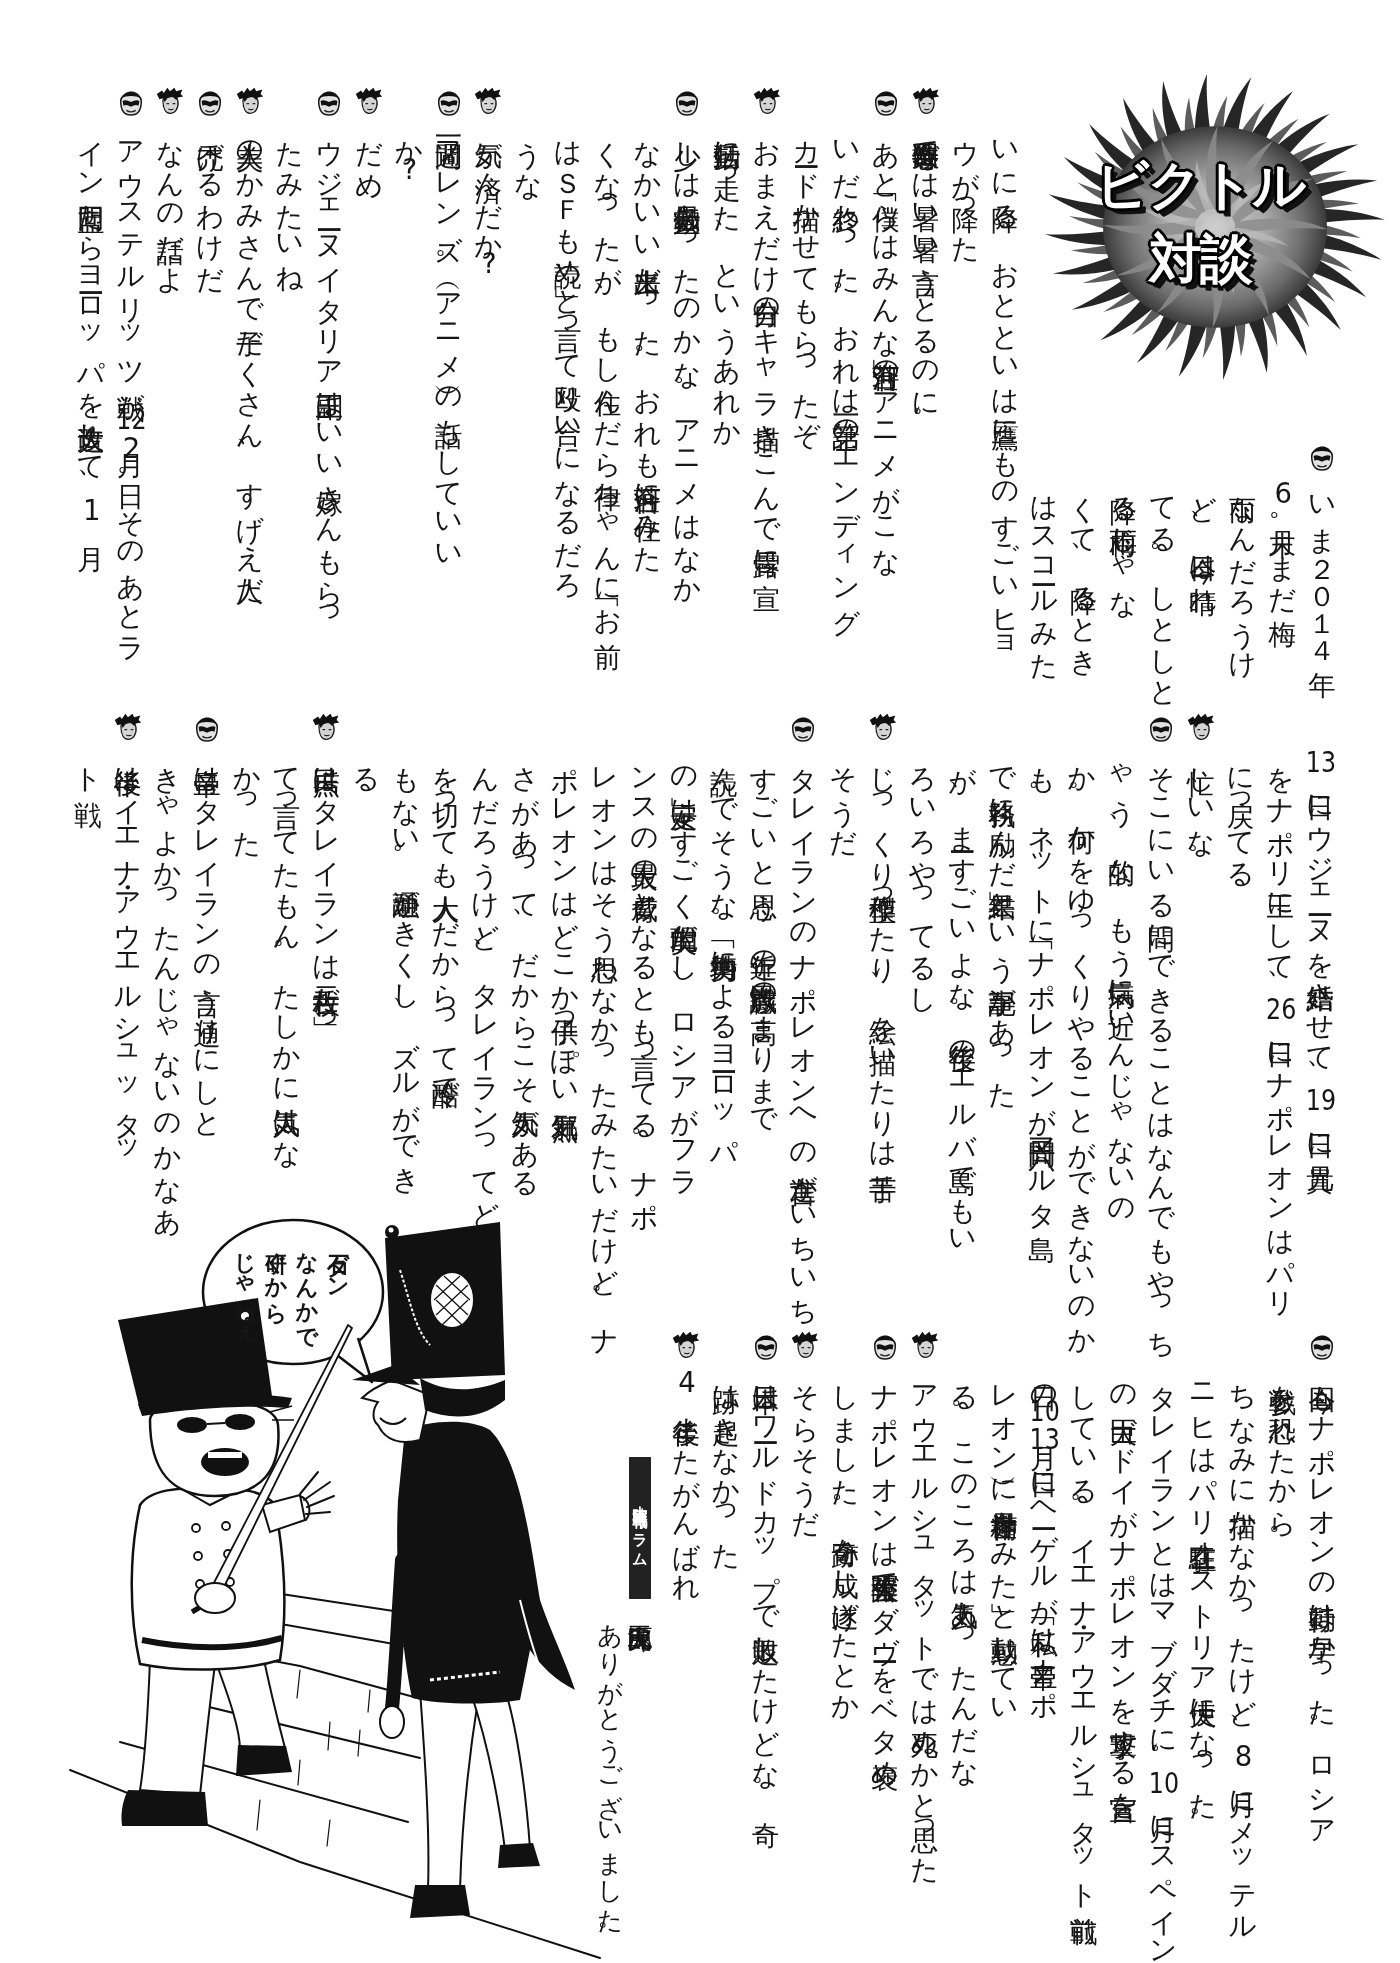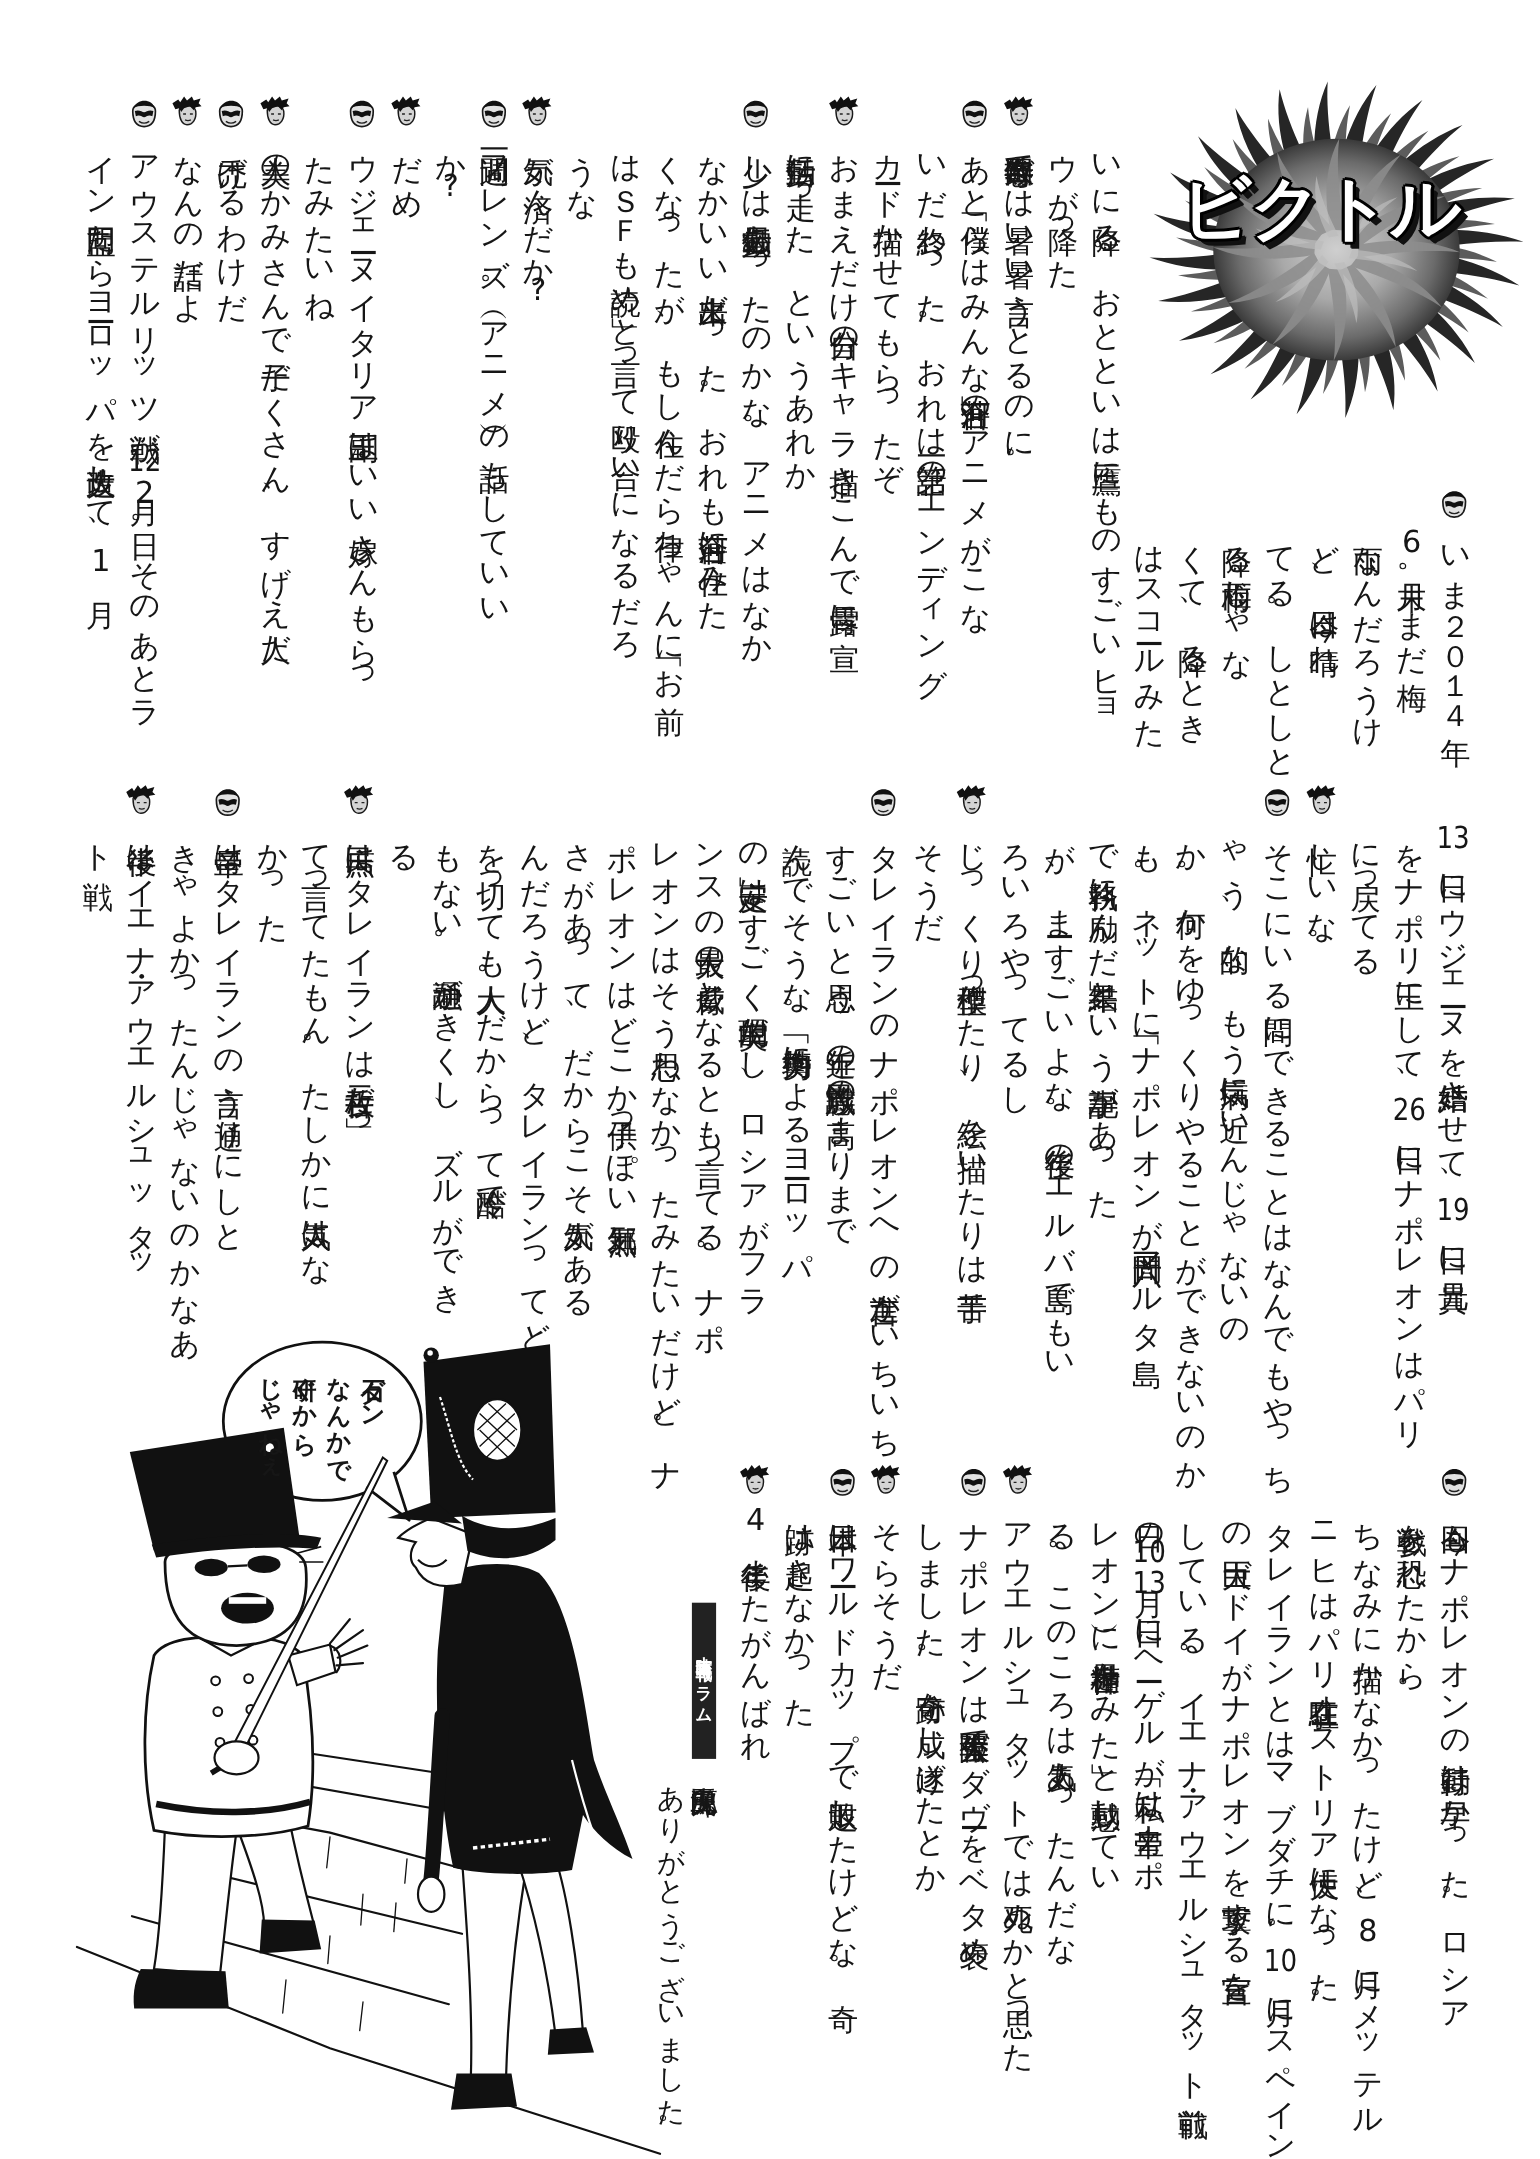--- a/index.html
+++ b/index.html
@@ -17,21 +17,21 @@
   }
   .col { position: relative; padding-top: 37px; white-space: nowrap; }
   .ic { position: absolute; top: 0; left: 50%; margin-left: -15px; width: 30px; height: 32px; }
   .ic svg { display: block; width: 30px; height: 32px; }
   .tcy { text-combine-upright: all; }
 
   .swirl { position: absolute; left: 1040px; top: 70px; }
   .title-line {
     position: absolute; left: 1050px; width: 300px; text-align: center;
     font-family: "DejaVu Sans", sans-serif; font-weight: bold;
-    font-size: 64px; line-height: 1; color: #ffffff; letter-spacing: -2px;
+    font-size: 53px; line-height: 1; color: #ffffff; letter-spacing: -2px;
     text-shadow:
       -2px -2px 0 #000, 2px -2px 0 #000, -2px 2px 0 #000, 2px 2px 0 #000,
       0 -3px 0 #000, 0 3px 0 #000, -3px 0 0 #000, 3px 0 0 #000,
       5px 5px 0 #111, 6px 6px 0 #111;
   }
   .credit-label {
     position: absolute; left: 629px; top: 1457px; width: 22px; height: 142px;
     background: #222222; color: #ffffff;
     writing-mode: vertical-rl; text-orientation: upright;
     font-size: 15px; line-height: 22px; letter-spacing: 2px;
@@ -150,20 +150,21 @@
         <use href="#spike" transform="rotate(19) scale(.45)"></use>
           <use href="#spike" transform="rotate(79) scale(.45)"></use>
           <use href="#spike" transform="rotate(139) scale(.45)"></use>
         <use href="#spike" transform="rotate(199) scale(.45)"></use>
           <use href="#spike" transform="rotate(259) scale(.45)"></use>
           <use href="#spike" transform="rotate(319) scale(.45)"></use>
       </g>
     </g>
   </svg>
   <div class="title-line" style="top:158px">ビクトル</div>
+  <div class="title-line" style="top:232px">対談</div>
 
   <div class="vblock" style="right:58px; top:440px;">
     <div class="turn">
       <div class="col">
         <span class="ic">
             <svg viewBox="0 0 32 34">
               <use href="#sym-author"></use>
             </svg>
           </span>
         <span>いま２０１４年</span>

